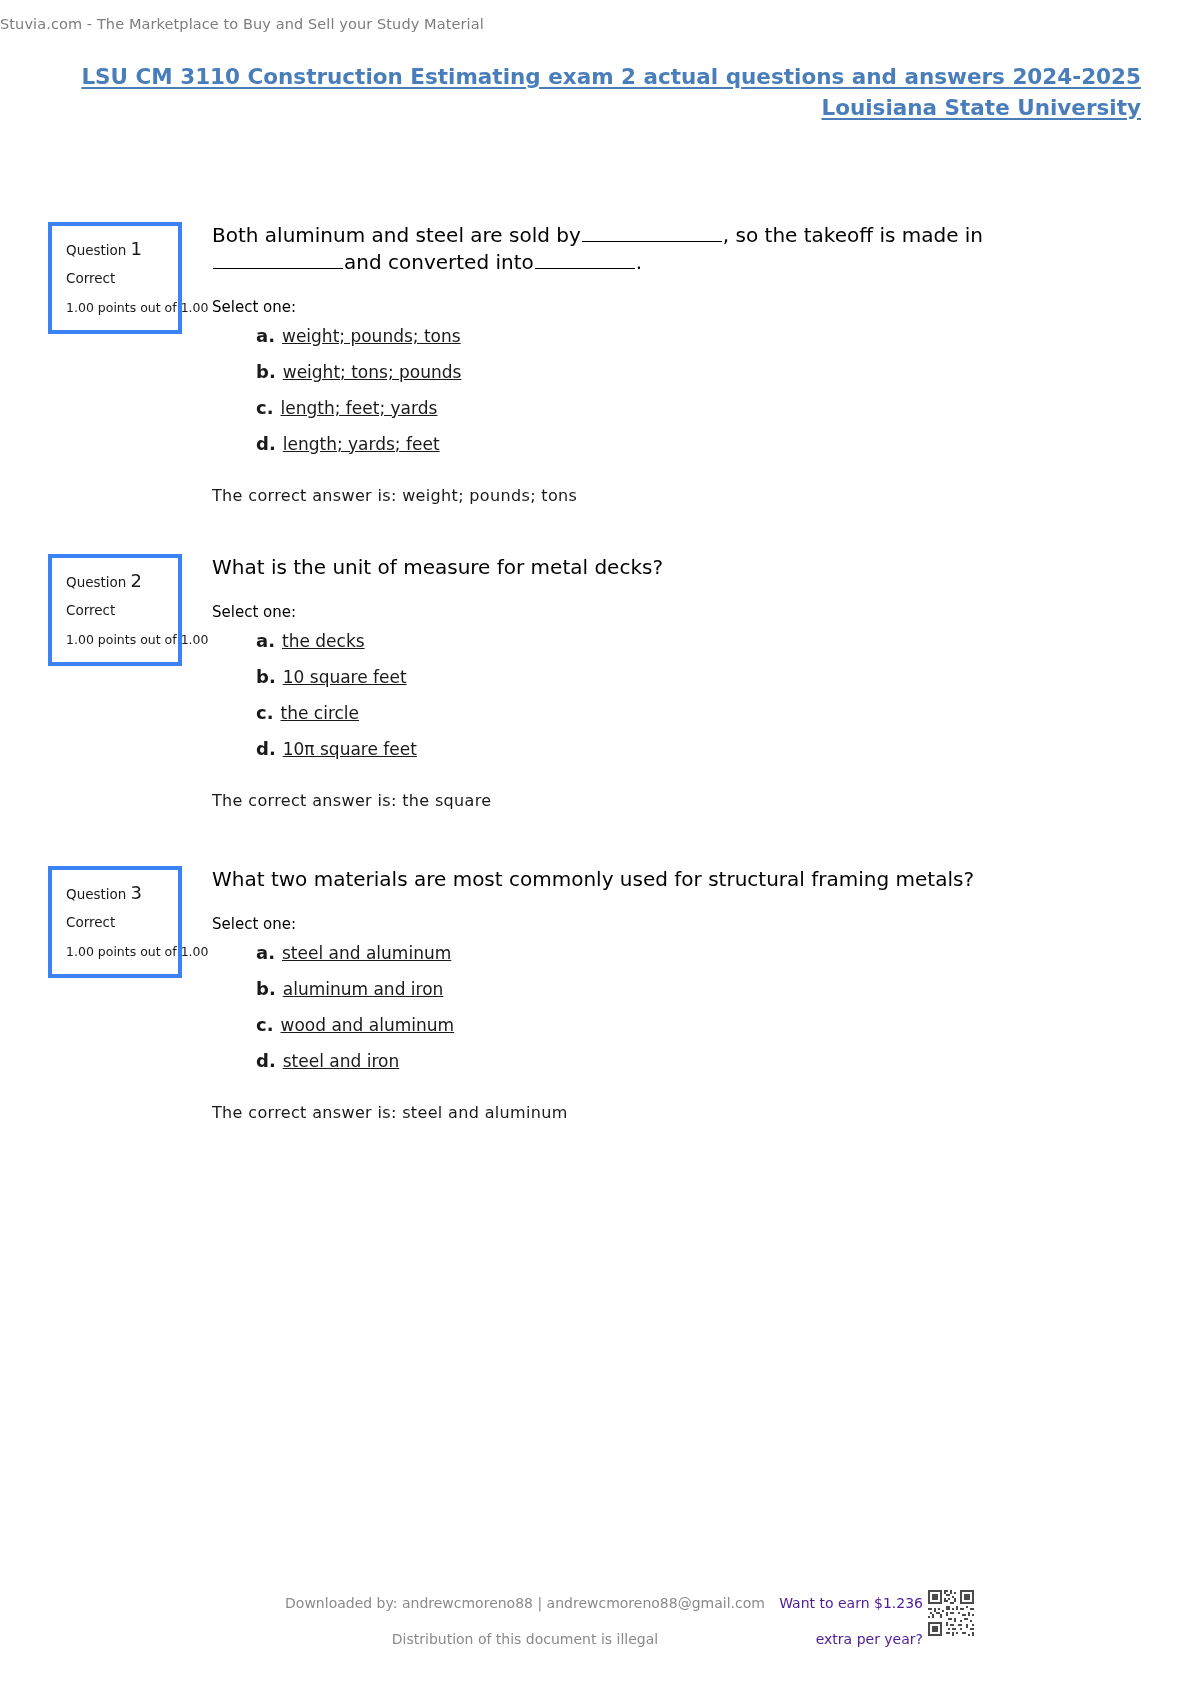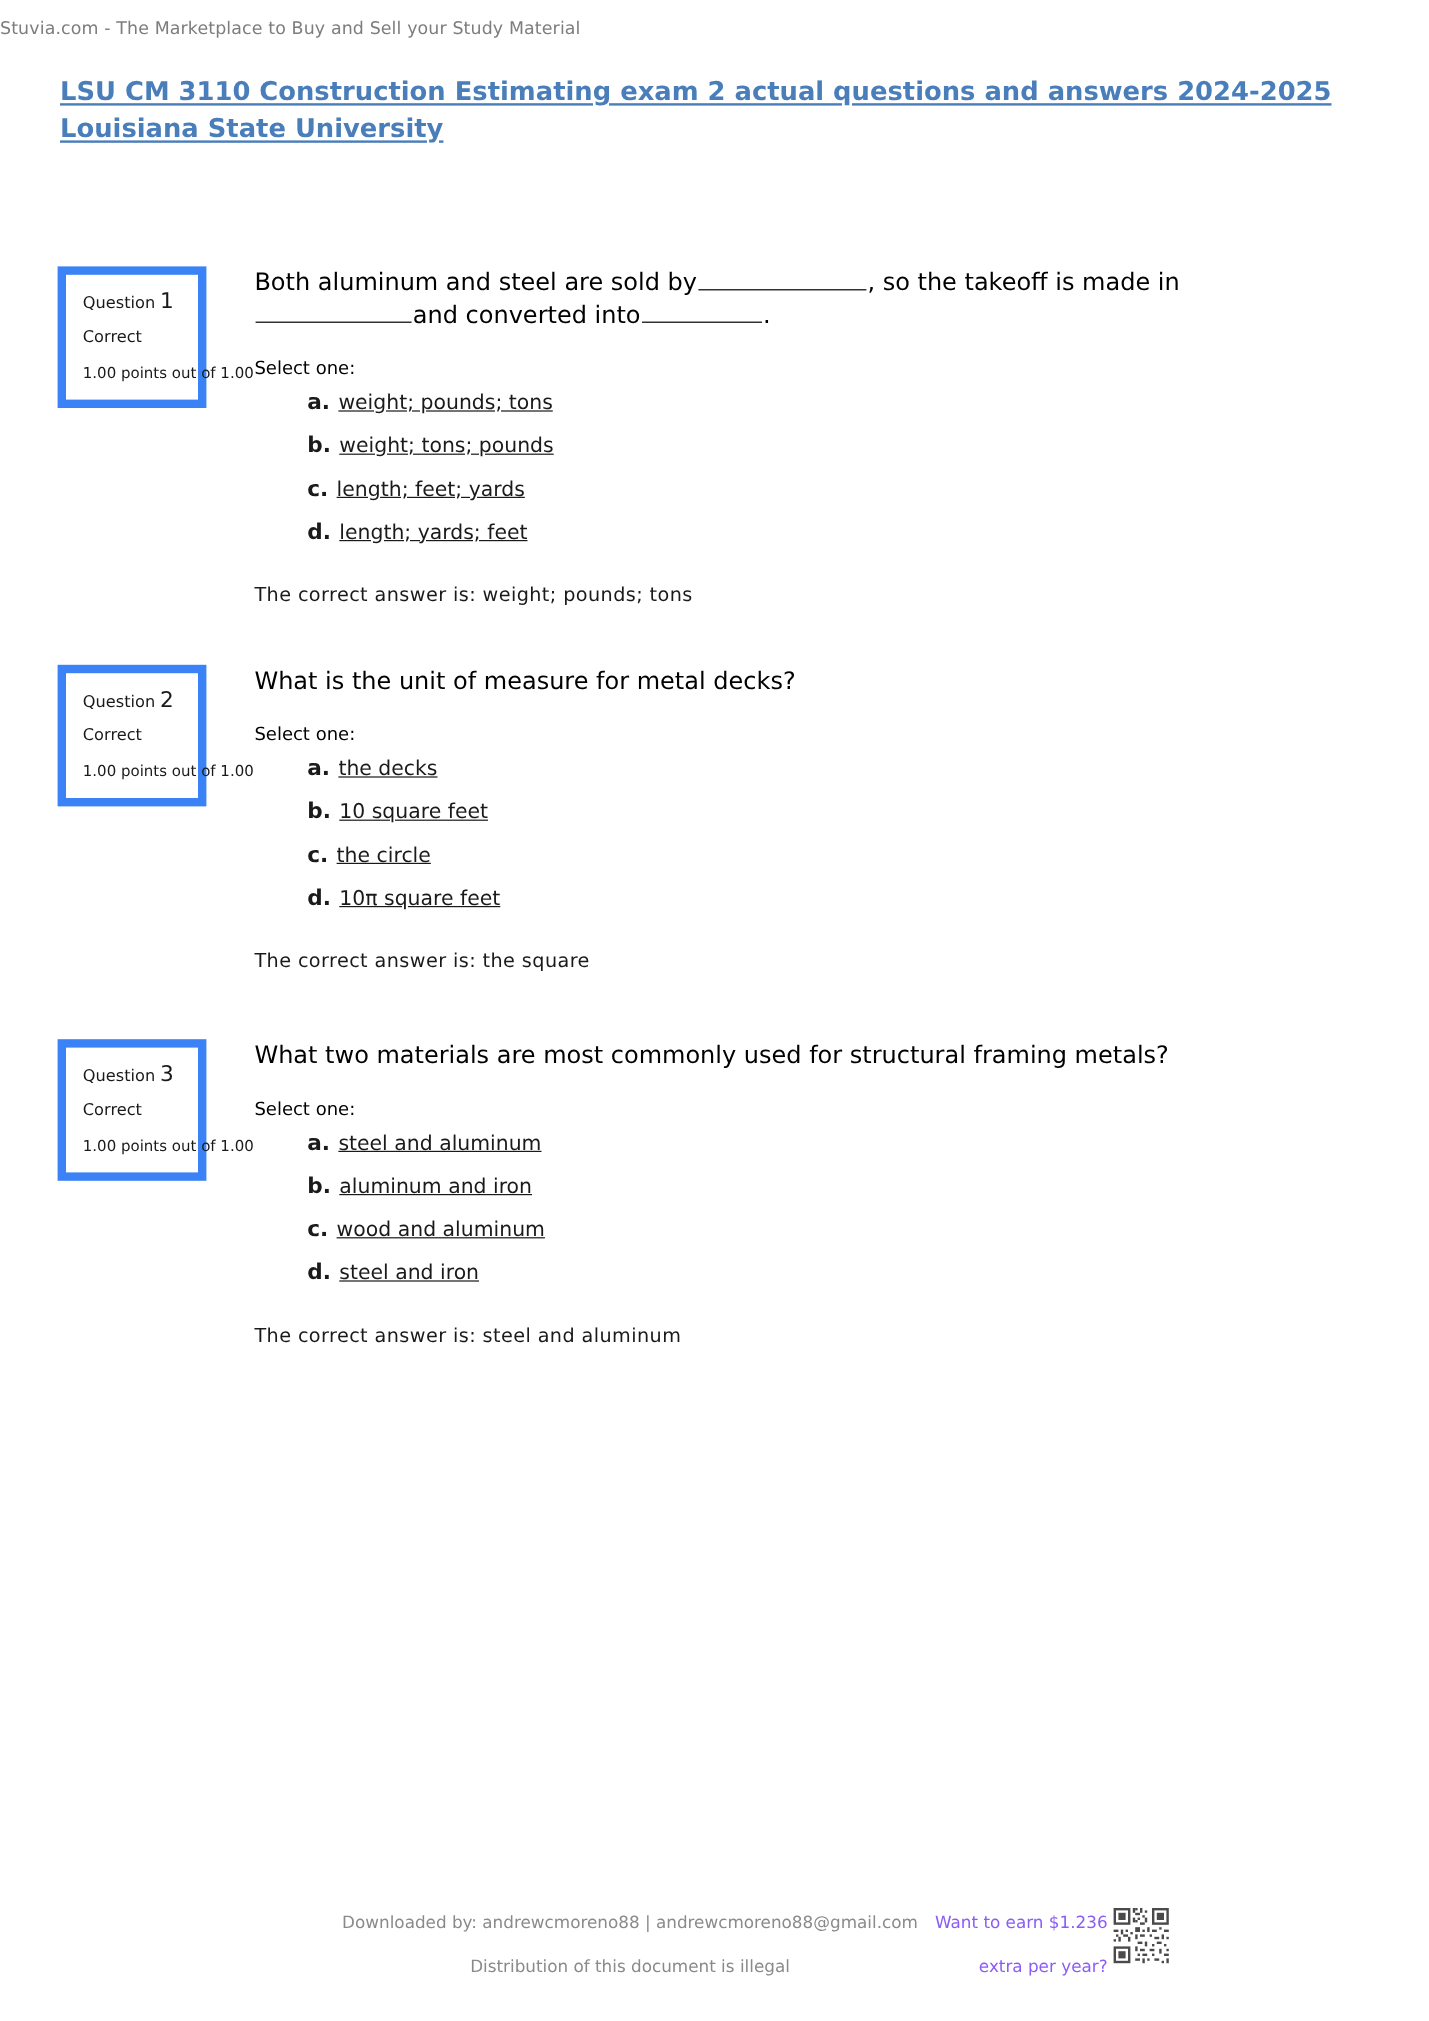--- a/index.html
+++ b/index.html
@@ -31,42 +31,42 @@
     font-family: "DejaVu Sans", sans-serif;
     letter-spacing: 0.1px;
   }
 
   
   .doc-title {
     position: absolute;
     top: 62px;
     left: 50px;
     width: 1091px;
-    text-align: left;
+    text-align: right;
     font-size: 21.5px;
     font-weight: bold;
     color: #4a7ebb;
     line-height: 1.42;
     text-decoration: underline;
     text-underline-offset: 3px;
     font-family: "DejaVu Sans", sans-serif;
   }
 
   
   .question-block {
     position: absolute;
     left: 0;
     width: 1191px;
   }
   .q-info {
     position: absolute;
     left: 48px;
     top: 0;
-    width: 124px;
-    border: 7px solid #3b82f6;
+    width: 134px;
+    border: 4px solid #3b82f6;
     background: #ffffff;
     padding: 14px 12px 14px 14px;
     box-sizing: border-box;
     font-size: 13px;
     color: #1a1a1a;
     line-height: 1.0;
   }
   .q-info .row {
     margin-bottom: 14px;
     white-space: nowrap;
@@ -167,21 +167,21 @@
     color: #8a8a8a;
     font-size: 14px;
     line-height: 1.0;
   }
   .footer-line-1 { margin-bottom: 22px; }
   .footer-right {
     position: absolute;
     right: 68px;
     top: 0;
     text-align: right;
-    color: #8b5cf6;
+    color: #4c1d95;
     font-size: 14px;
     line-height: 1.0;
   }
   .footer-right .fr-line-1 { margin-bottom: 22px; }
   .qr {
     position: absolute;
     right: 15px;
     top: -8px;
     width: 50px;
     height: 50px;

